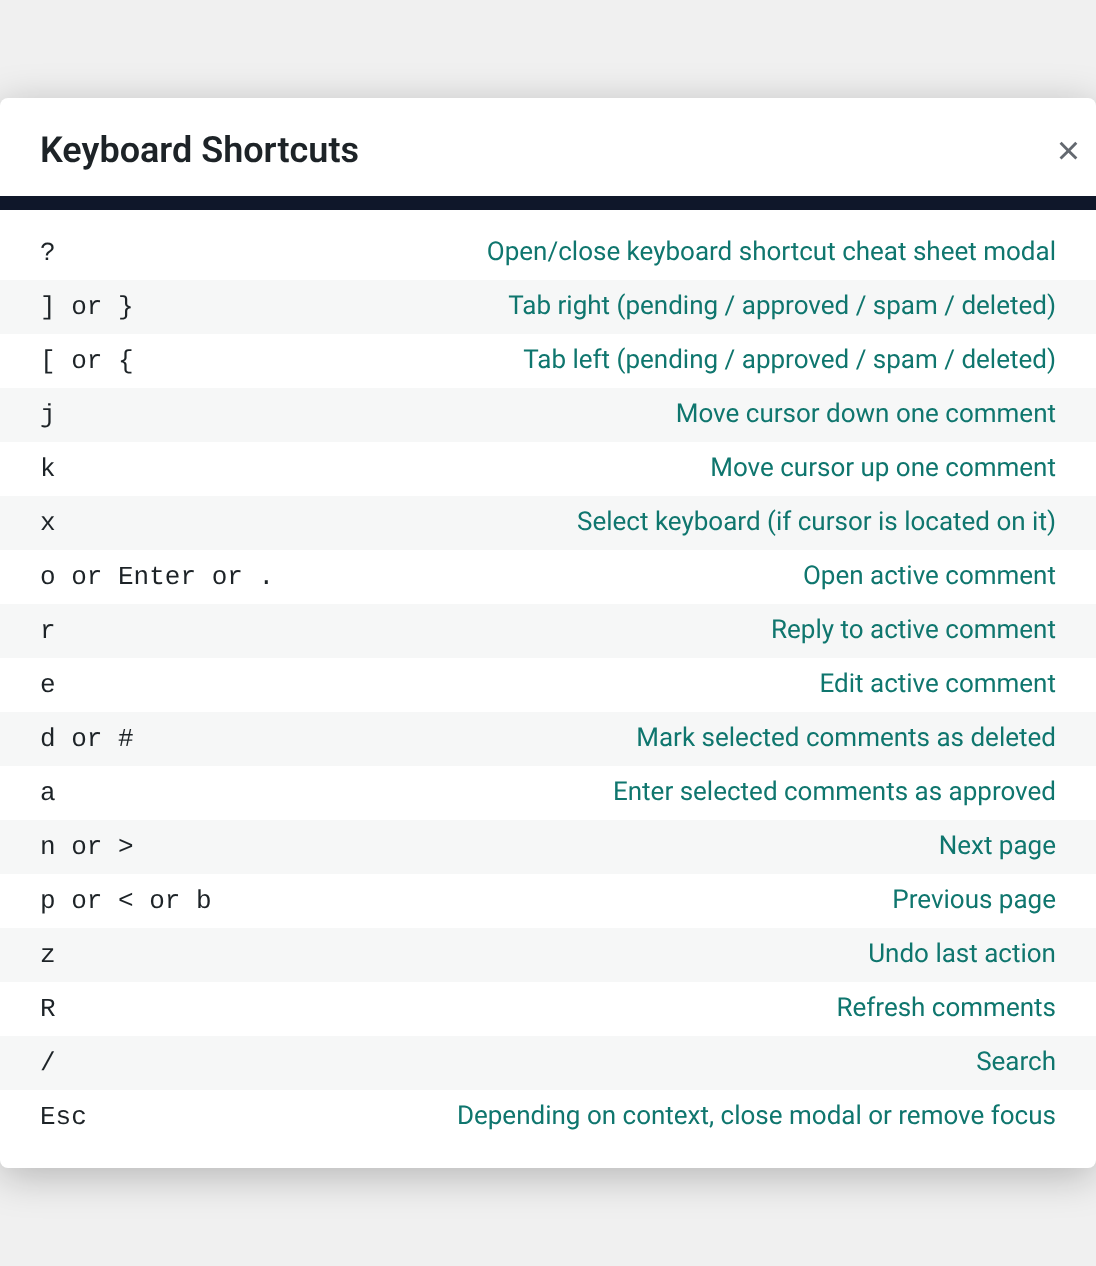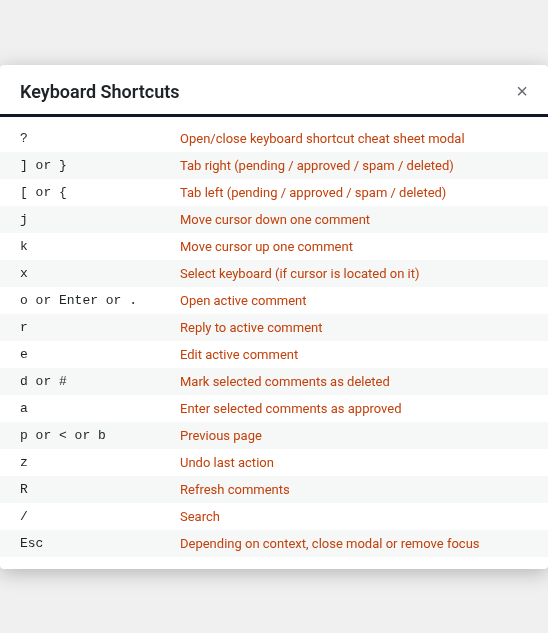--- a/index.html
+++ b/index.html
@@ -23,22 +23,22 @@
       box-shadow: 0 4px 20px rgba(0,0,0,0.25);
       width: 548px;
       padding: 0;
       position: relative;
     }
 
     .modal-header {
       display: flex;
       justify-content: space-between;
       align-items: center;
-      padding: 16px 16px 12px 20px;
-      border-bottom: 3px solid #0f172a;
+      padding: 16px 4px 12px 20px;
+      border-bottom: 7px solid #0f172a;
     }
 
     .modal-title {
       font-size: 18px;
       font-weight: 600;
       color: #1d2327;
     }
 
     .close-btn {
       background: none;
@@ -65,21 +65,22 @@
 
     .shortcuts-table tr td:first-child {
       width: 160px;
       font-family: "Courier New", Courier, monospace;
       font-size: 13px;
       color: #1d2327;
       white-space: nowrap;
     }
 
     .shortcuts-table tr td:last-child {
-      color: #c2410c;
+      color: #0f766e;
+      text-align: right;
     }
 
     .shortcuts-table tr:nth-child(even) {
       background: #f6f7f7;
     }
 
     .modal-body {
       padding: 8px 0 12px 0;
     }
   </style>
@@ -132,20 +133,24 @@
           </tr>
           <tr>
             <td>d or #</td>
             <td>Mark selected comments as deleted</td>
           </tr>
           <tr>
             <td>a</td>
             <td>Enter selected comments as approved</td>
           </tr>
           <tr>
+            <td>n or &gt;</td>
+            <td>Next page</td>
+          </tr>
+          <tr>
             <td>p or &lt; or b</td>
             <td>Previous page</td>
           </tr>
           <tr>
             <td>z</td>
             <td>Undo last action</td>
           </tr>
           <tr>
             <td>R</td>
             <td>Refresh comments</td>

